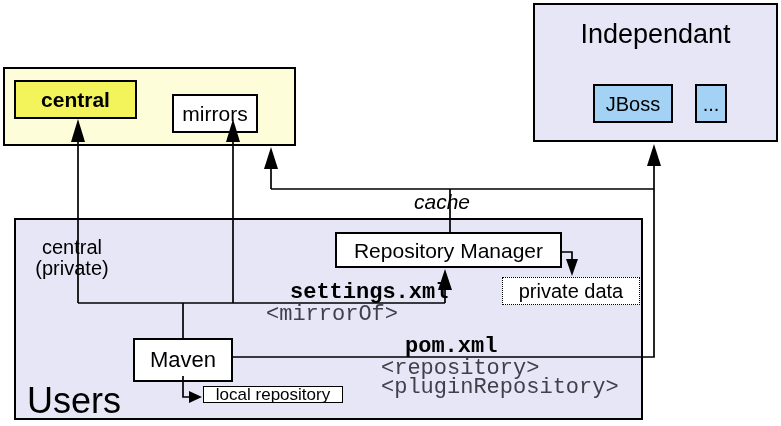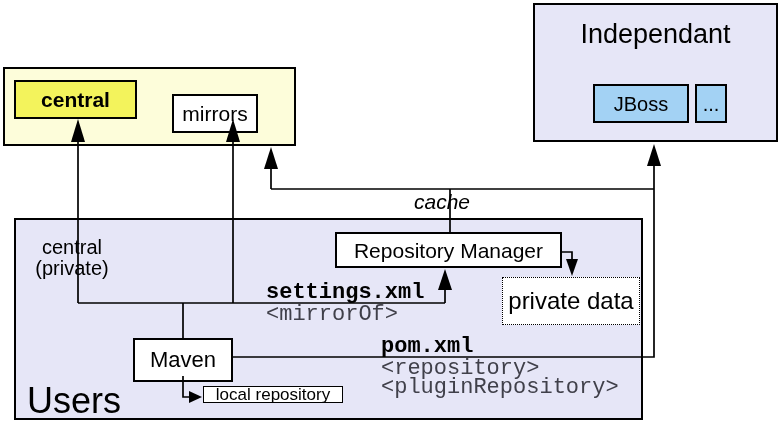--- a/index.html
+++ b/index.html
@@ -17,21 +17,21 @@
   .lav-bg{background:var(--lavender);}
   .node{
     border:2px solid var(--line); background:#fff;
     display:flex; align-items:center; justify-content:center;
     font-size:21px; line-height:1;
   }
   .yellow-bg{background:var(--yellow);}
   .blue-bg{background:var(--blue);}
   .label{white-space:nowrap; line-height:1.05;}
   .mono{font-family:"Liberation Mono", monospace; font-size:22px; line-height:1;}
-  .mono-bold{font-weight:bold; color:#000;}
+  .mono-bold{font-weight:bold; color:#000;margin-left:24px;}
   .mono-gray{color:#40404a;}
   .title{
     width:100%; text-align:center; font-size:27px; line-height:33px; padding-top:13px;
   }
   .two-line{text-align:center; font-size:20px; line-height:21px;}
   svg.overlay{position:absolute; left:0; top:0; pointer-events:none;}
   svg.overlay path{fill:none; stroke:var(--line); stroke-width:1.7;}
   svg.overlay polygon{fill:var(--line); stroke:none;}
 </style>
 </head>
@@ -45,21 +45,21 @@
   </div>
   <div class="abs node cream-bg" style="left:172px; top:80px; width:86px; height:39px;margin-top:14px;">
     <span>mirrors</span>
   </div>
 
   <div class="abs group lav-bg" style="left:533px; top:3px; width:245px; height:139px;">
     <div class="title">
       <div>Independant</div>
     </div>
   </div>
-  <div class="abs node blue-bg" style="left:593px; top:84px; width:96px; height:39px; font-size:20px;">
+  <div class="abs node blue-bg" style="left:593px; top:84px; width:80px; height:39px; font-size:20px;">
     <span>JBoss</span>
   </div>
   <div class="abs node blue-bg" style="left:695px; top:84px; width:32px; height:39px; font-size:20px;">
     <span>...</span>
   </div>
 
   <div class="abs group lav-bg" style="left:14px; top:218px; width:629px; height:202px;"></div>
 
   <div class="abs label two-line" style="left:24px; top:237px; width:96px;">
     <div>central</div>
@@ -67,21 +67,21 @@
   </div>
 
   <div class="abs label" style="left:27px; top:382px; font-size:36px;">Users</div>
 
   <div class="abs label" style="left:414px; top:191px; font-size:21px; font-style:italic;">cache</div>
 
   <div class="abs node" style="left:335px; top:232px; width:227px; height:36px;text-align:center;">
     <span>Repository Manager</span>
   </div>
 
-  <div class="abs node" style="left:502px; top:277px; width:138px; height:48px; border:1px dotted #000; font-size:24px;">
+  <div class="abs node" style="left:502px; top:277px; width:138px; height:28px; border:1px dotted #000; font-size:20px;">
     <span>private data</span>
   </div>
 
   <div class="abs label mono mono-bold" style="left:266px; top:282px;">settings.xml</div>
   <div class="abs label mono mono-gray" style="left:266px; top:304px;text-align:right;">&lt;mirrorOf&gt;</div>
 
   <div class="abs node" style="left:133px; top:338px; width:100px; height:44px; font-size:22px;">
     <span>Maven</span>
   </div>
 

